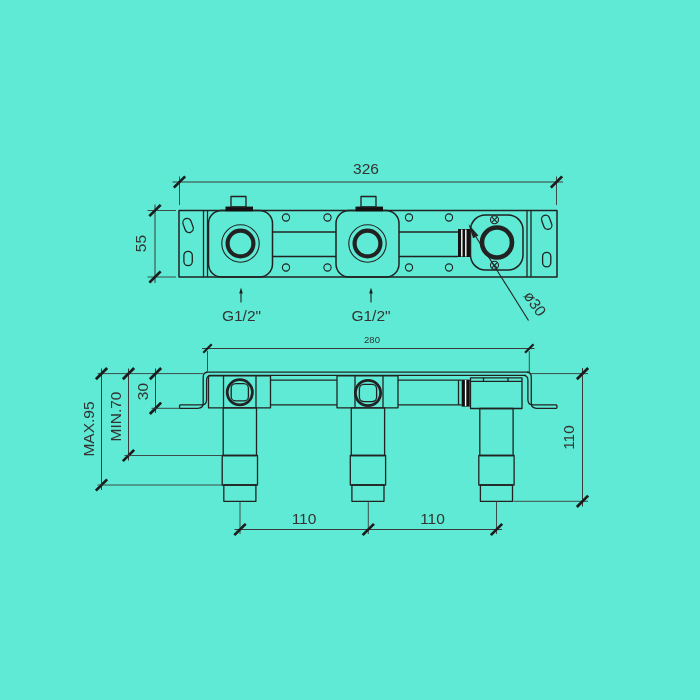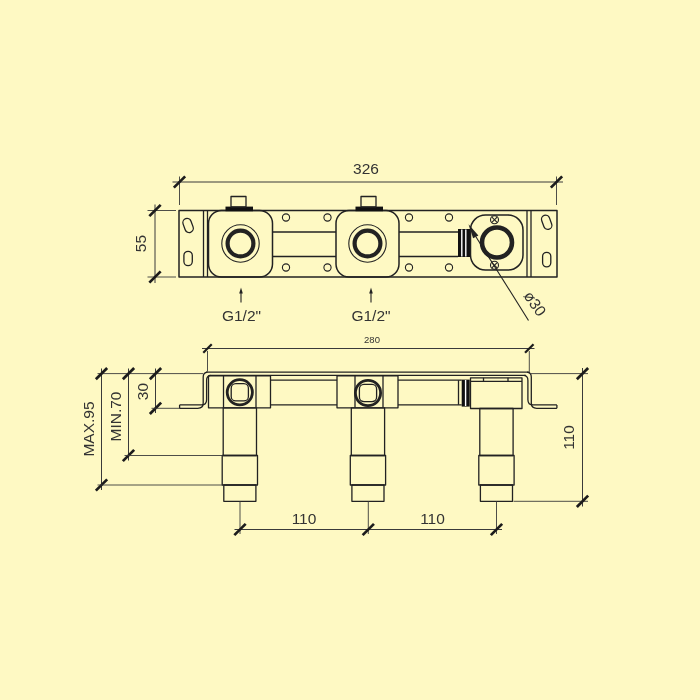--- a/index.html
+++ b/index.html
@@ -1,16 +1,16 @@
 <!DOCTYPE html>
 <html><head>
 <meta charset="utf-8">
 <style>
   html,body{margin:0;padding:0;background:#ffffff;}
-  .stage{width:700px;height:700px;background:#fef9c3;position:relative;overflow:hidden;}
+  .stage{width:700px;height:700px;background:#5eead4;position:relative;overflow:hidden;}
   svg{display:block;}
   .outline{fill:none;stroke:#222222;stroke-width:1.5;stroke-linejoin:round;}
   .med{fill:none;stroke:#222222;stroke-width:1.3;stroke-linejoin:round;}
   .thin{fill:none;stroke:#222222;stroke-width:1.1;}
   .dimline{fill:none;stroke:#3a3a3a;stroke-width:1;}
   .extline{fill:none;stroke:#3a3a3a;stroke-width:0.9;}
   .tick{stroke:#1c1c1c;stroke-width:2.7;}
   .tick-s{stroke:#1c1c1c;stroke-width:2.2;}
   .dark{fill:#111111;stroke:none;}
   .whiteline{stroke:#ffffff;stroke-width:1.4;}

